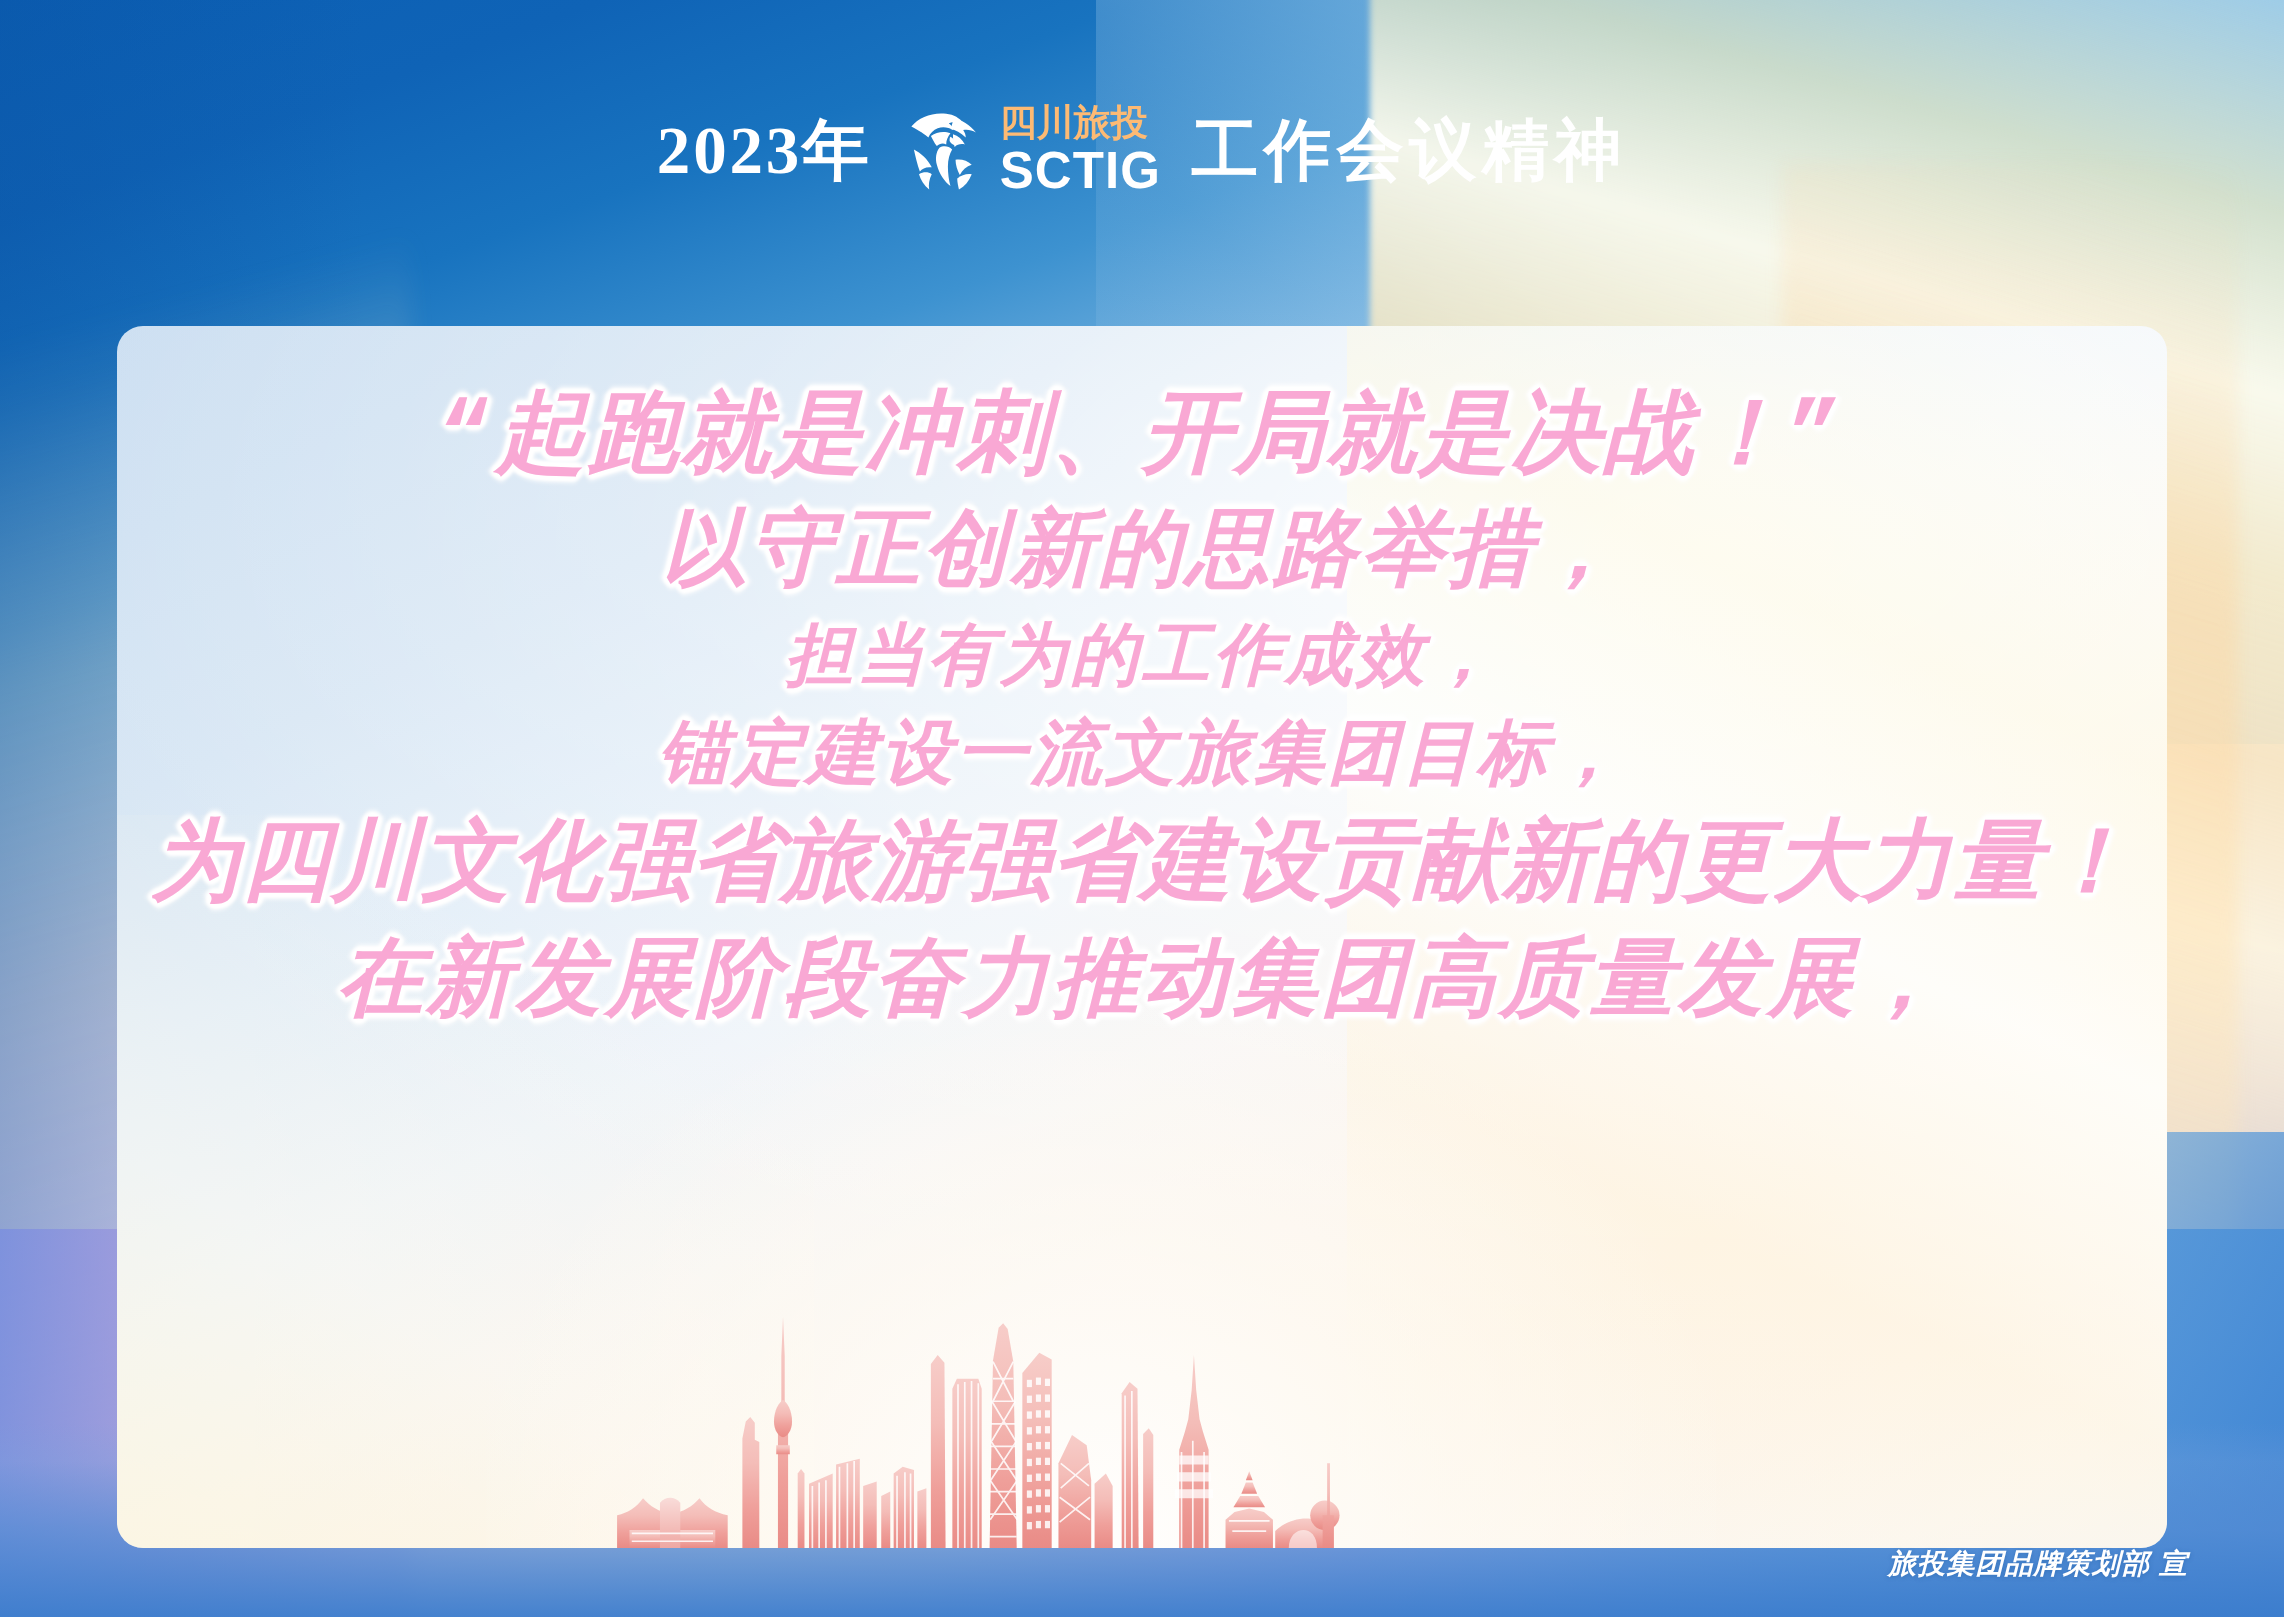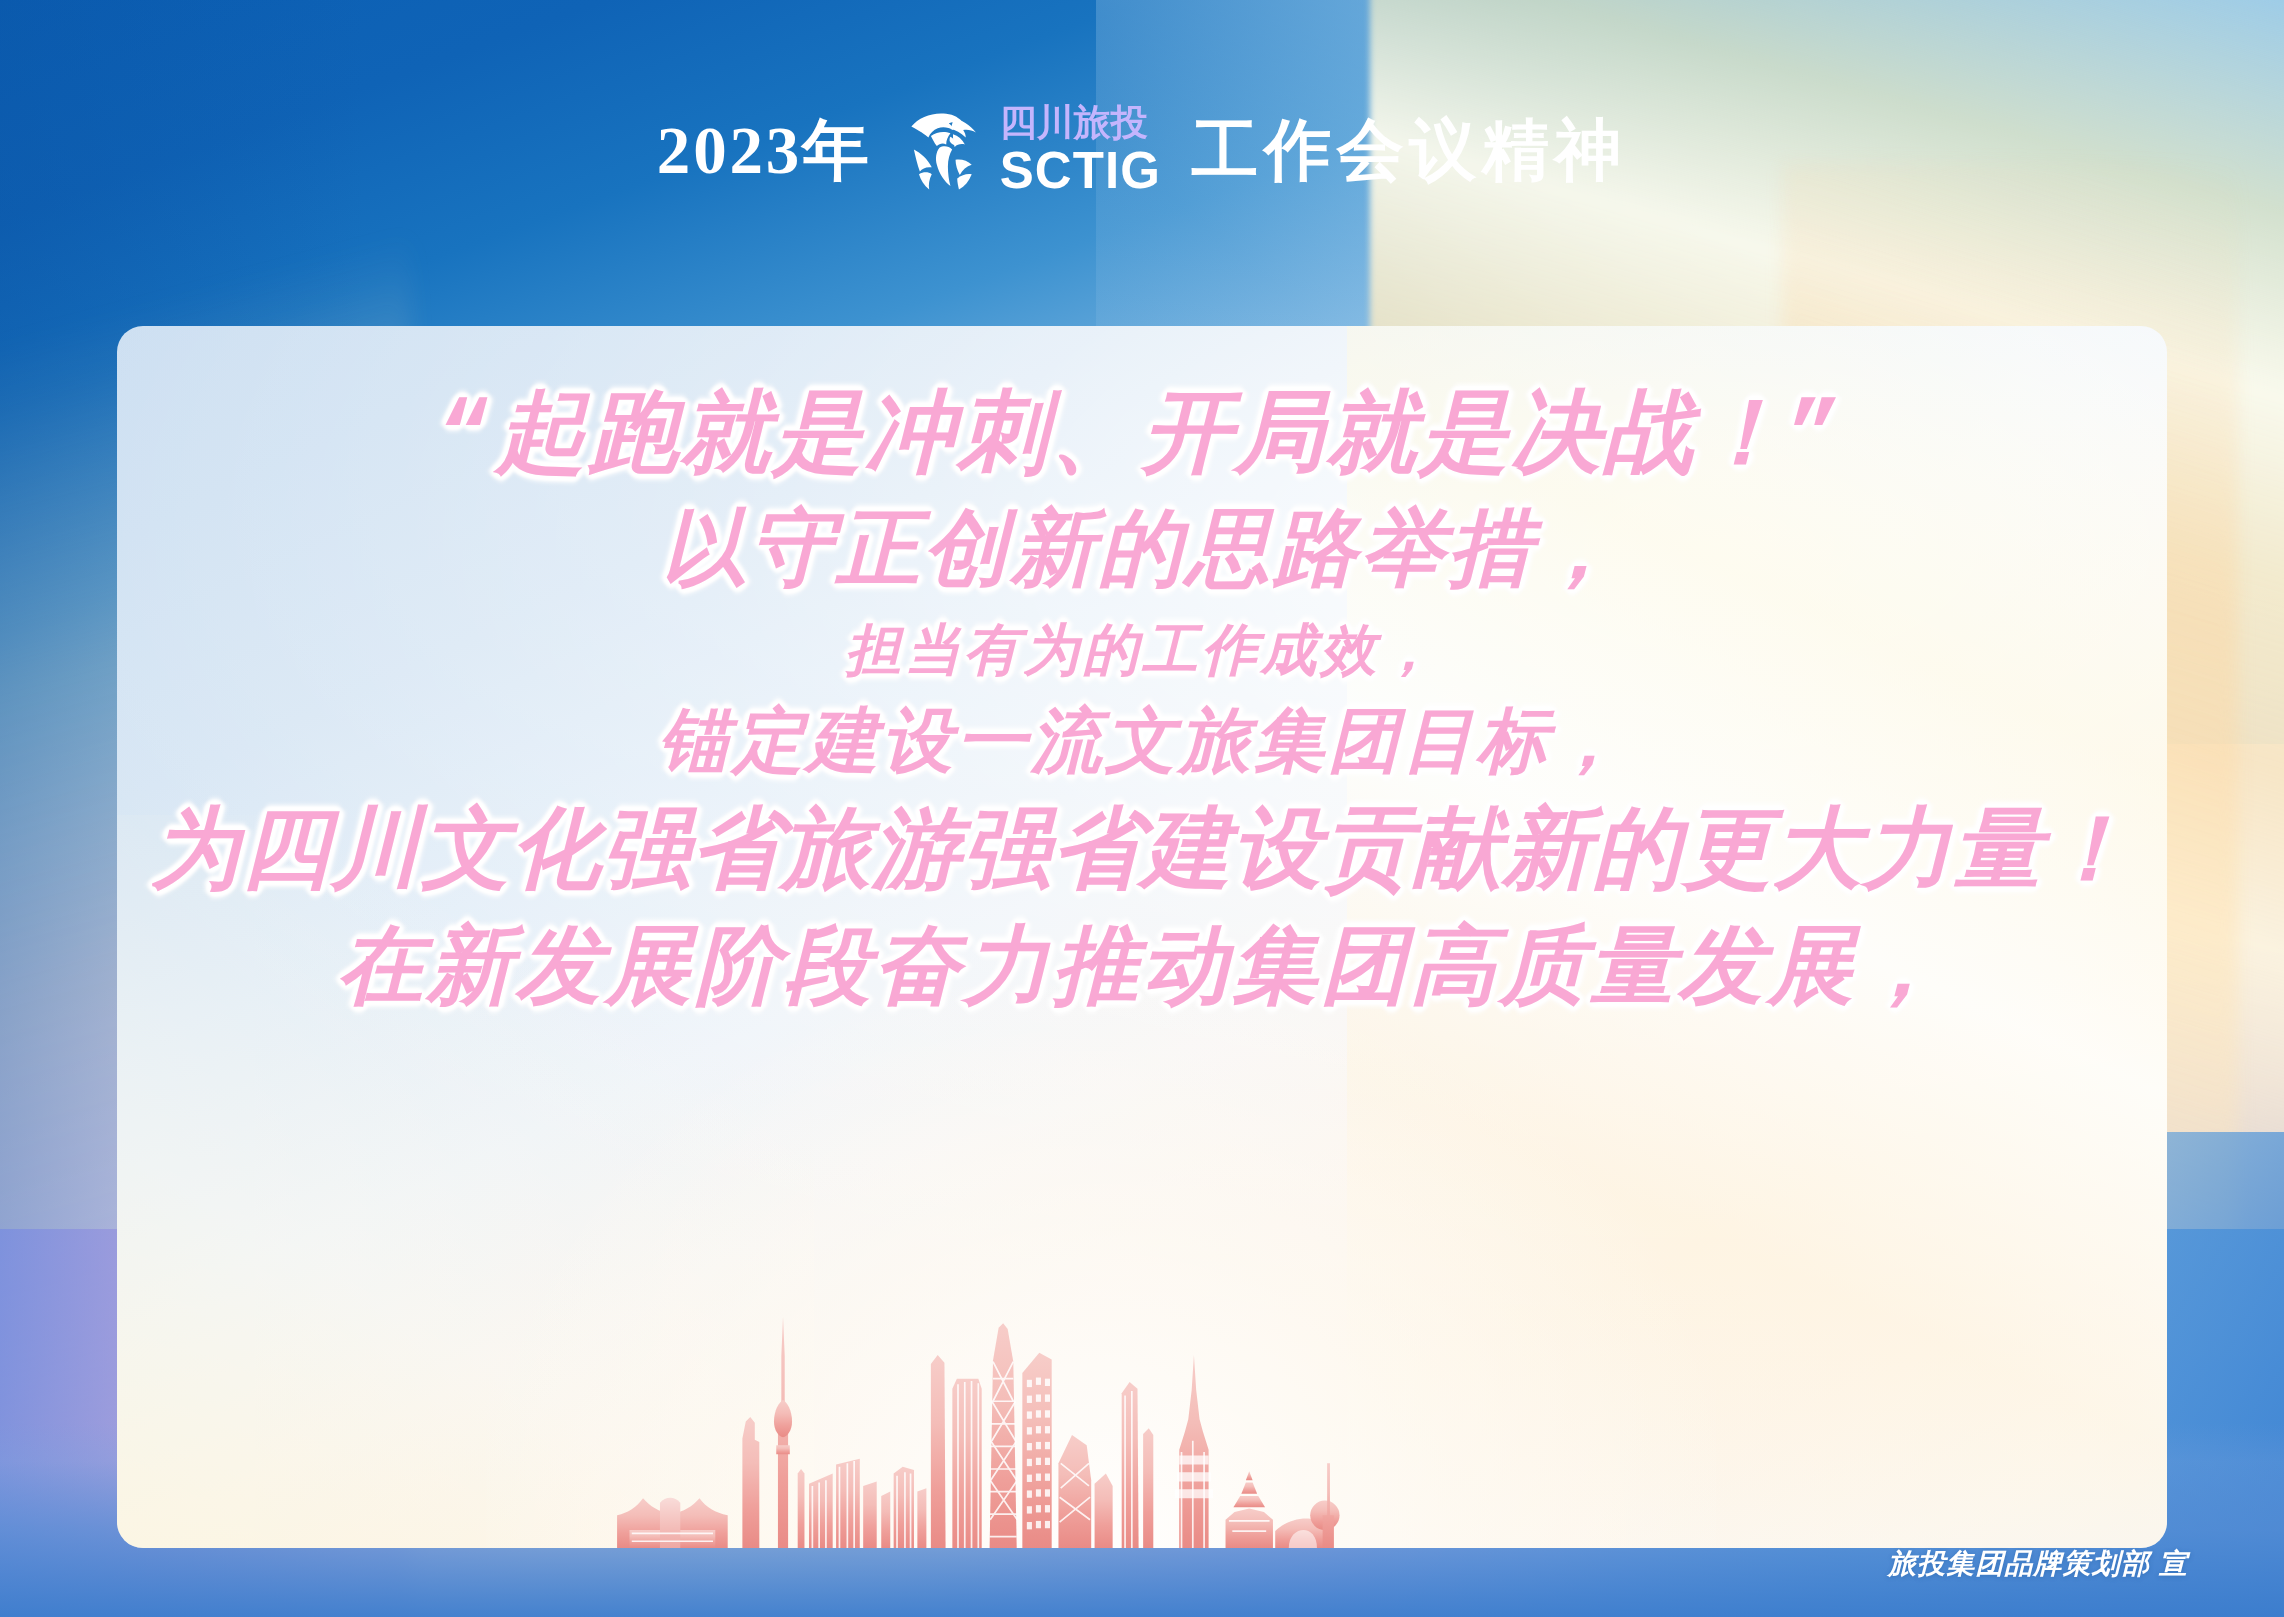--- a/index.html
+++ b/index.html
@@ -157,21 +157,21 @@
   }
   .logo-mark { width: 85px; height: 85px; flex: 0 0 auto; }
   .logo-words {
     display: flex;
     flex-direction: column;
     align-items: flex-start;
     justify-content: center;
     line-height: 1;
   }
   .logo-cn {
-    color: #c4b5fd;
+    color: #fdba74;
     font-family: "Liberation Sans", "DejaVu Sans", sans-serif;
     font-weight: 700;
     font-size: 37px;
     letter-spacing: 0px;
     white-space: nowrap;
   }
   .logo-en {
     color: #ffffff;
     font-family: "Liberation Sans", "DejaVu Sans", sans-serif;
     font-weight: 700;
@@ -264,21 +264,21 @@
        4px 0 3.4px #ffffff, -4px 0 3.4px #ffffff,
        0 4px 3.4px #ffffff, 0 -4px 3.4px #ffffff,
        2.8px 2.8px 3.4px #ffffff, -2.8px 2.8px 3.4px #ffffff,
        2.8px -2.8px 3.4px #ffffff, -2.8px -2.8px 3.4px #ffffff,
        5.6px 0 5.6px #ffffff, -5.6px 0 5.6px #ffffff,
        0 5.6px 5.6px #ffffff, 0 -5.6px 5.6px #ffffff;
     letter-spacing: 3.4px;
   }
   .ln1 { font-size: 90px; margin-top: 44px; letter-spacing: 2.3px; }
   .ln2 { font-size: 84px; margin-top: 29px; }
-  .ln3 { font-size: 56px; margin-top: 29px; }
+  .ln3 { font-size: 68px; margin-top: 29px; }
   .ln4 { font-size: 71px; margin-top: 29px; }
   .ln5 { font-size: 86px; margin-top: 29px; }
   .ln6 { font-size: 89px; margin-top: 29px; letter-spacing: 1.1px; }
   .q { font-style: normal; }
 
   
   .credit {
     position: absolute;
     right: 96px;
     bottom: 34px;

